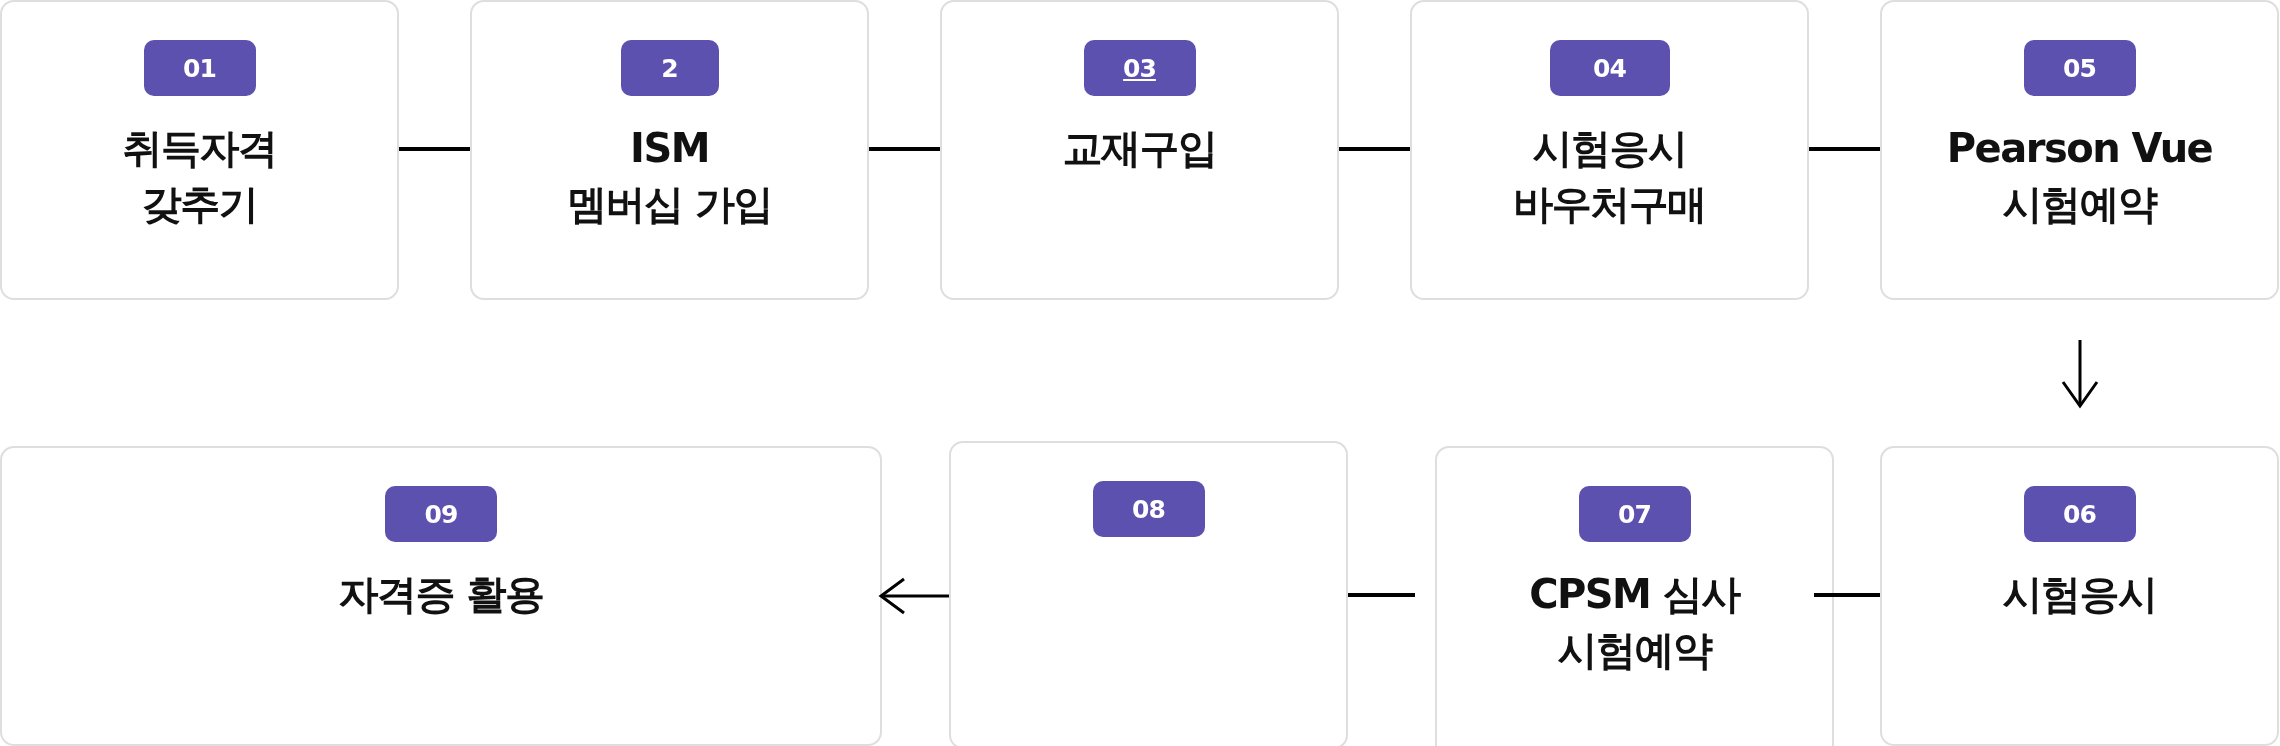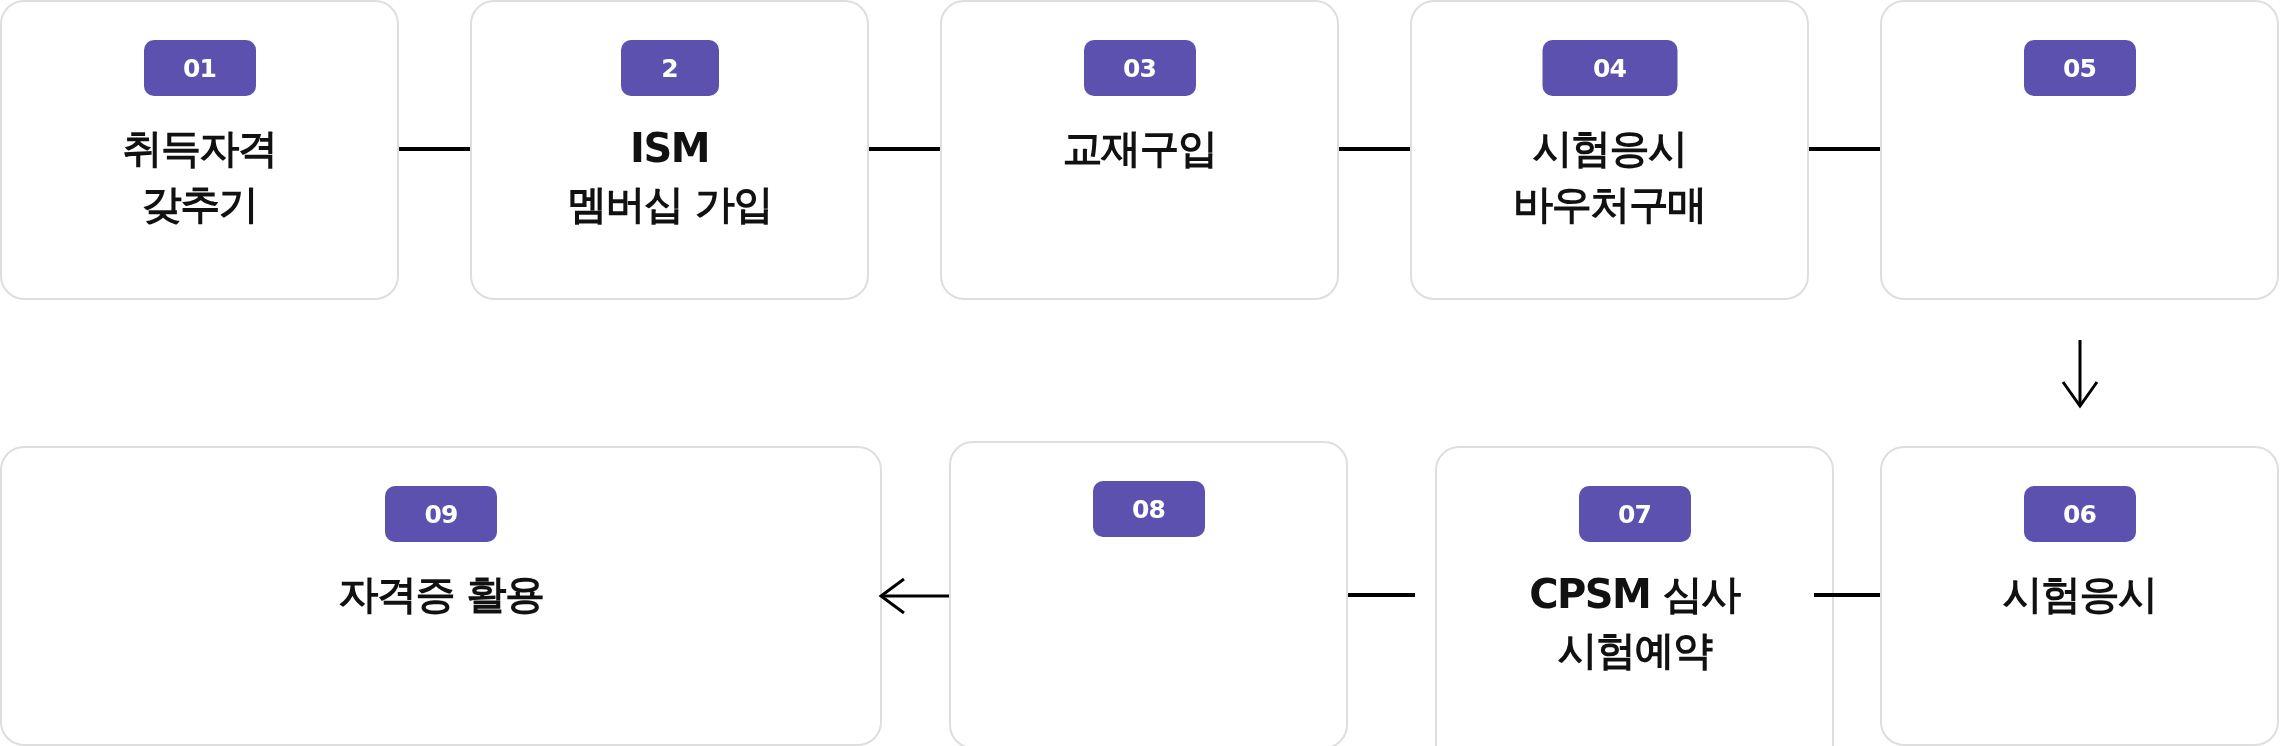--- a/index.html
+++ b/index.html
@@ -1,19 +1,19 @@
 <!DOCTYPE html>
 <html><head>
 <meta charset="utf-8">
 <style>
   html, body { margin:0; padding:0; background:#ffffff; }
   body { width:2280px; height:746px; position:relative; overflow:hidden;
          font-family:"DejaVu Sans","Liberation Sans",sans-serif; }
   .box { position:absolute; box-sizing:border-box; border:2px solid #dedede;
-         border-radius:24px; background:#fff; }
+         border-radius:14px; background:#fff; }
   .badge { position:absolute; left:50%; transform:translateX(-50%); top:38px;
            height:56px; border-radius:10px; background:#5d51b0; color:#fff;
            font-weight:bold; font-size:25px; display:flex; align-items:center;
            justify-content:center; letter-spacing:-1px; }
   .title { position:absolute; left:0; right:0; top:118px; text-align:center;
            font-weight:bold; font-size:40px; line-height:56px; color:#111;
            letter-spacing:-1.5px; white-space:pre-line; }
   .conn { position:absolute; height:4px; background:#000; }
   svg { position:absolute; overflow:visible; }
 </style>
@@ -26,33 +26,34 @@
 </div>
 <div class="conn" style="left:399px;top:147px;width:71px;"></div>
 
 <div class="box" style="left:470px;top:0;width:399px;height:300px;">
   <div class="badge" style="width:98px;">2</div>
   <div class="title"><span>ISM</span><br><span>멤버십 가입</span></div>
 </div>
 <div class="conn" style="left:869px;top:147px;width:71px;"></div>
 
 <div class="box" style="left:940px;top:0;width:399px;height:300px;">
-  <div class="badge" style="width:112px;">03</div>
+  <div class="badge" style="width:112px;text-decoration:underline;">03</div>
   <div class="title"><span>교재구입</span></div>
 </div>
 <div class="conn" style="left:1339px;top:147px;width:71px;"></div>
 
 <div class="box" style="left:1410px;top:0;width:399px;height:300px;">
-  <div class="badge" style="width:135px;">04</div>
+  <div class="badge" style="width:120px;">04</div>
   <div class="title"><span>시험응시</span><br><span>바우처구매</span></div>
 </div>
 <div class="conn" style="left:1809px;top:147px;width:71px;"></div>
 
 <div class="box" style="left:1880px;top:0;width:399px;height:300px;">
   <div class="badge" style="width:112px;">05</div>
+  <div class="title"><span>Pearson Vue</span><br><span>시험예약</span></div>
 </div>
 
 <svg style="left:2060px;top:338px;" width="40" height="72" viewBox="0 0 40 72">
   <line x1="20" y1="2" x2="20" y2="68" stroke="#000" stroke-width="3"></line>
   <polyline points="3,44 20,68 37,44" fill="none" stroke="#000" stroke-width="3"></polyline>
 </svg>
 
 <div class="box" style="left:0;top:446px;width:882px;height:300px;">
   <div class="badge" style="width:112px;">09</div>
   <div class="title"><span>자격증 활용</span></div>

